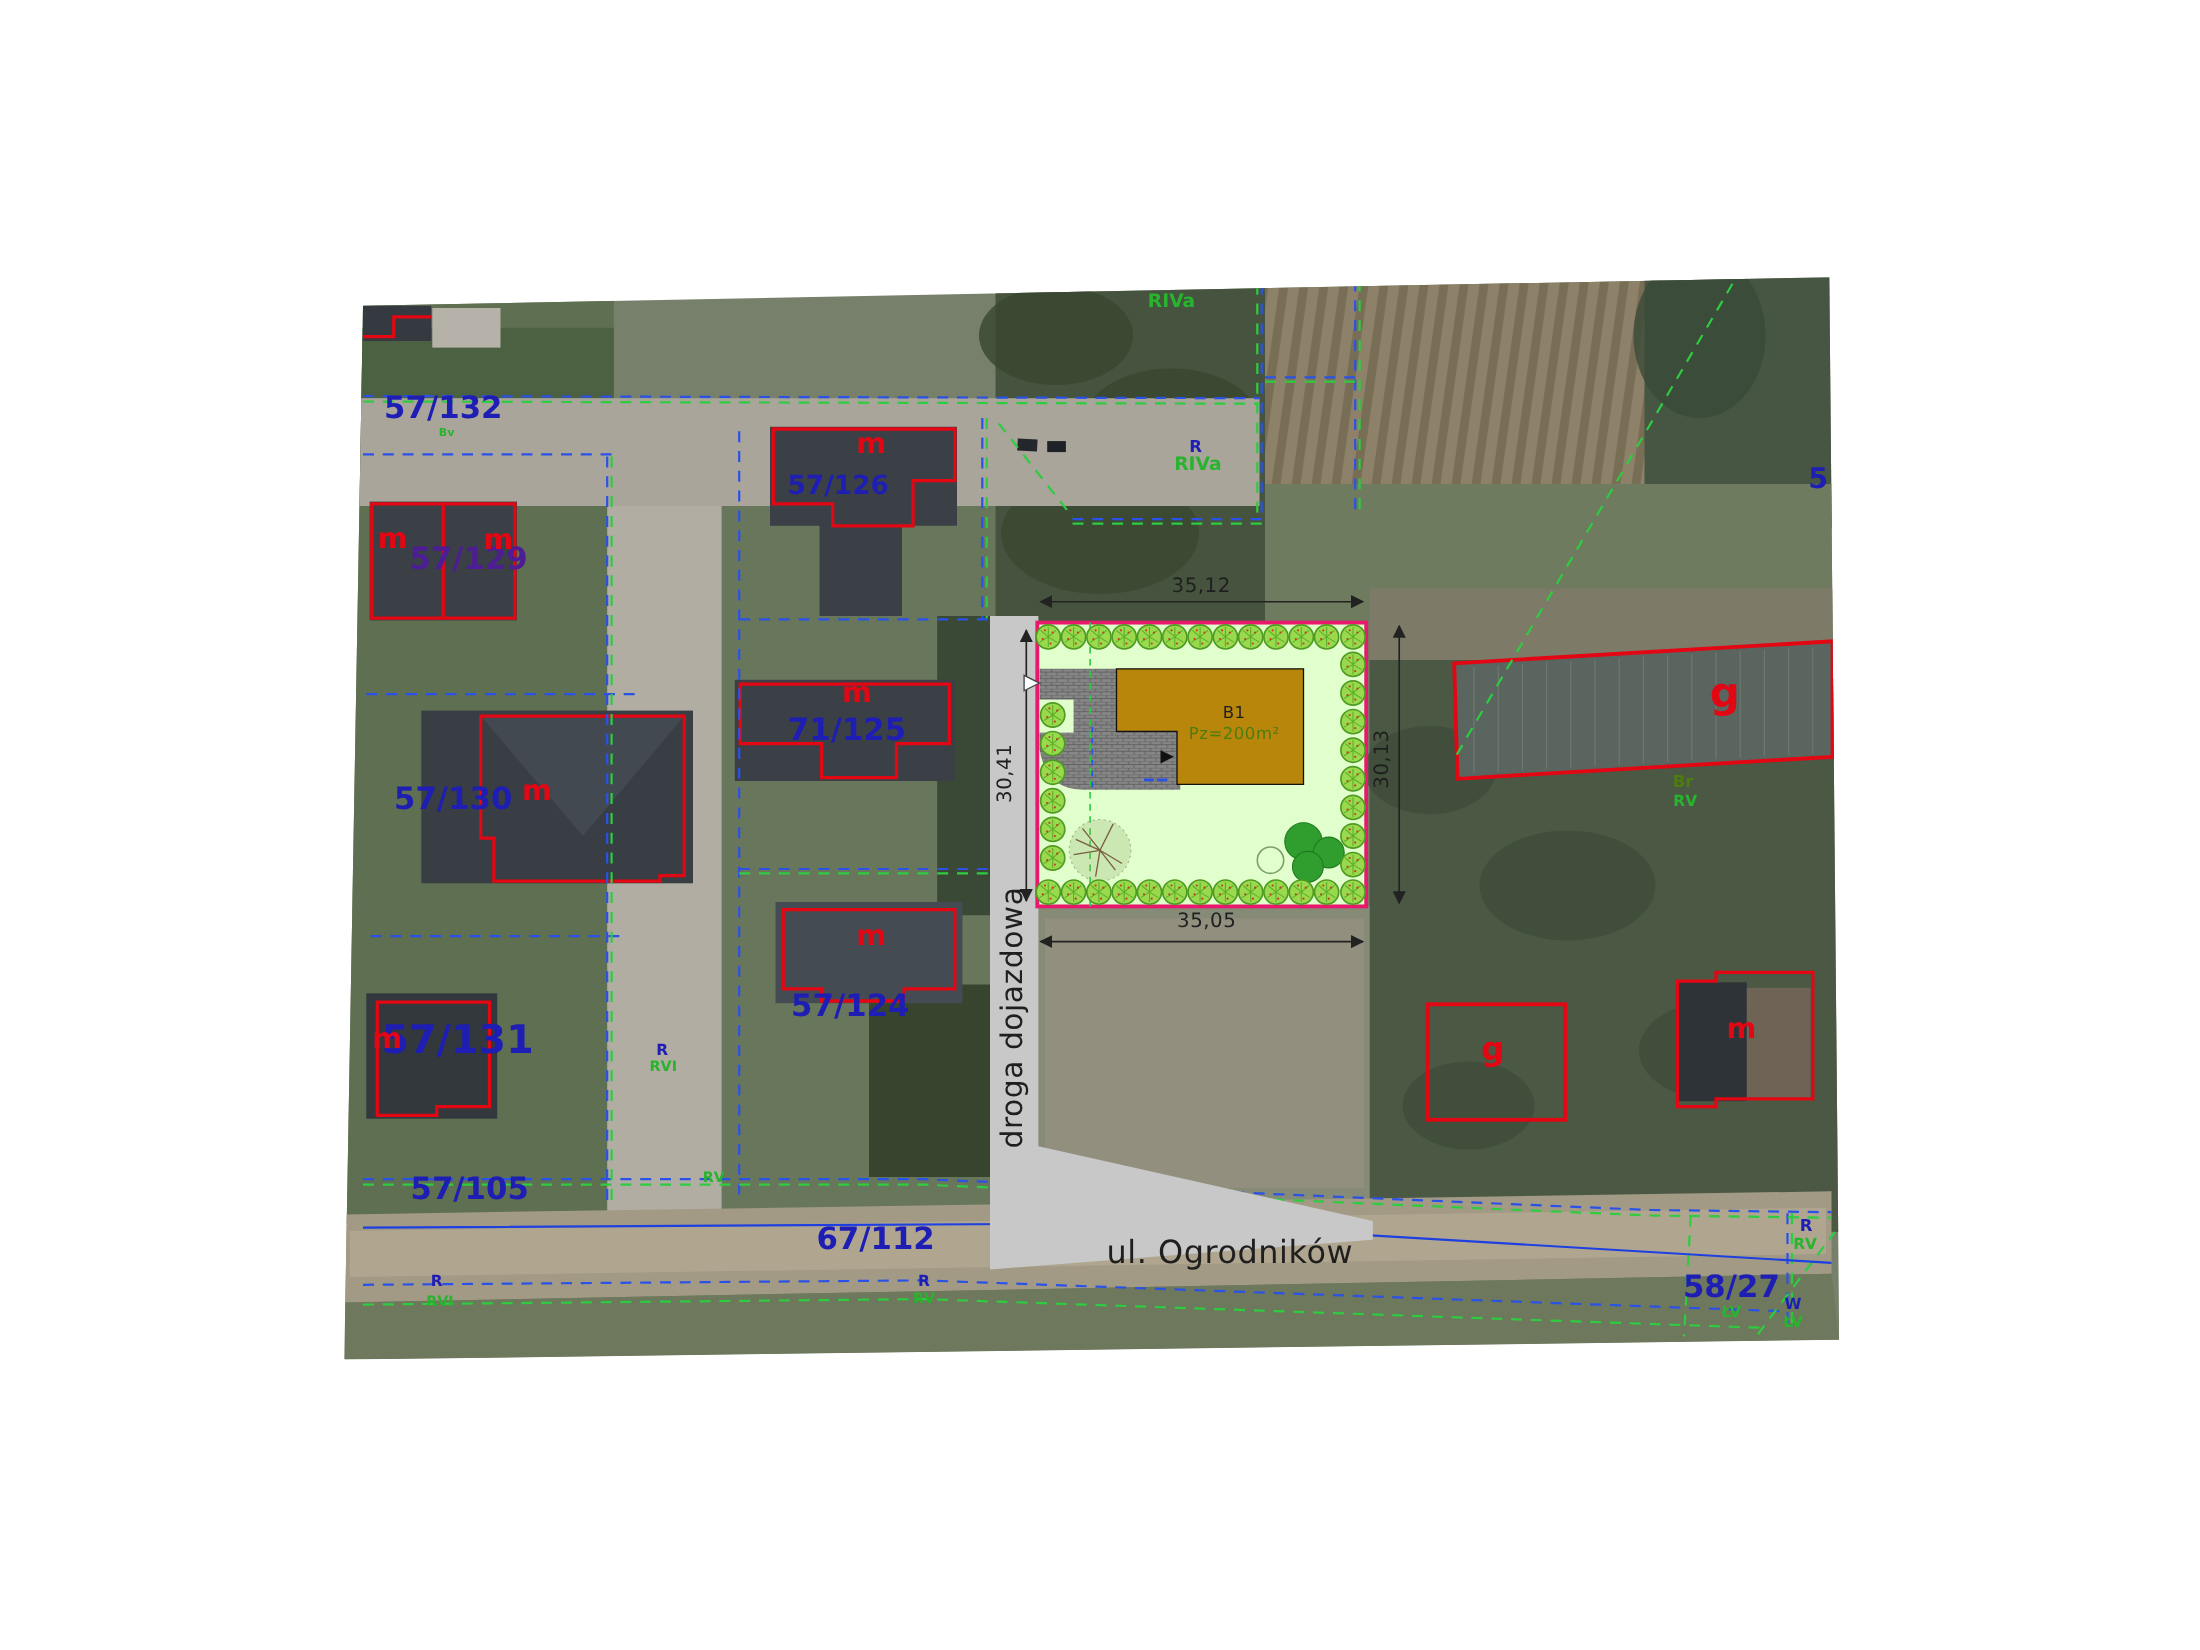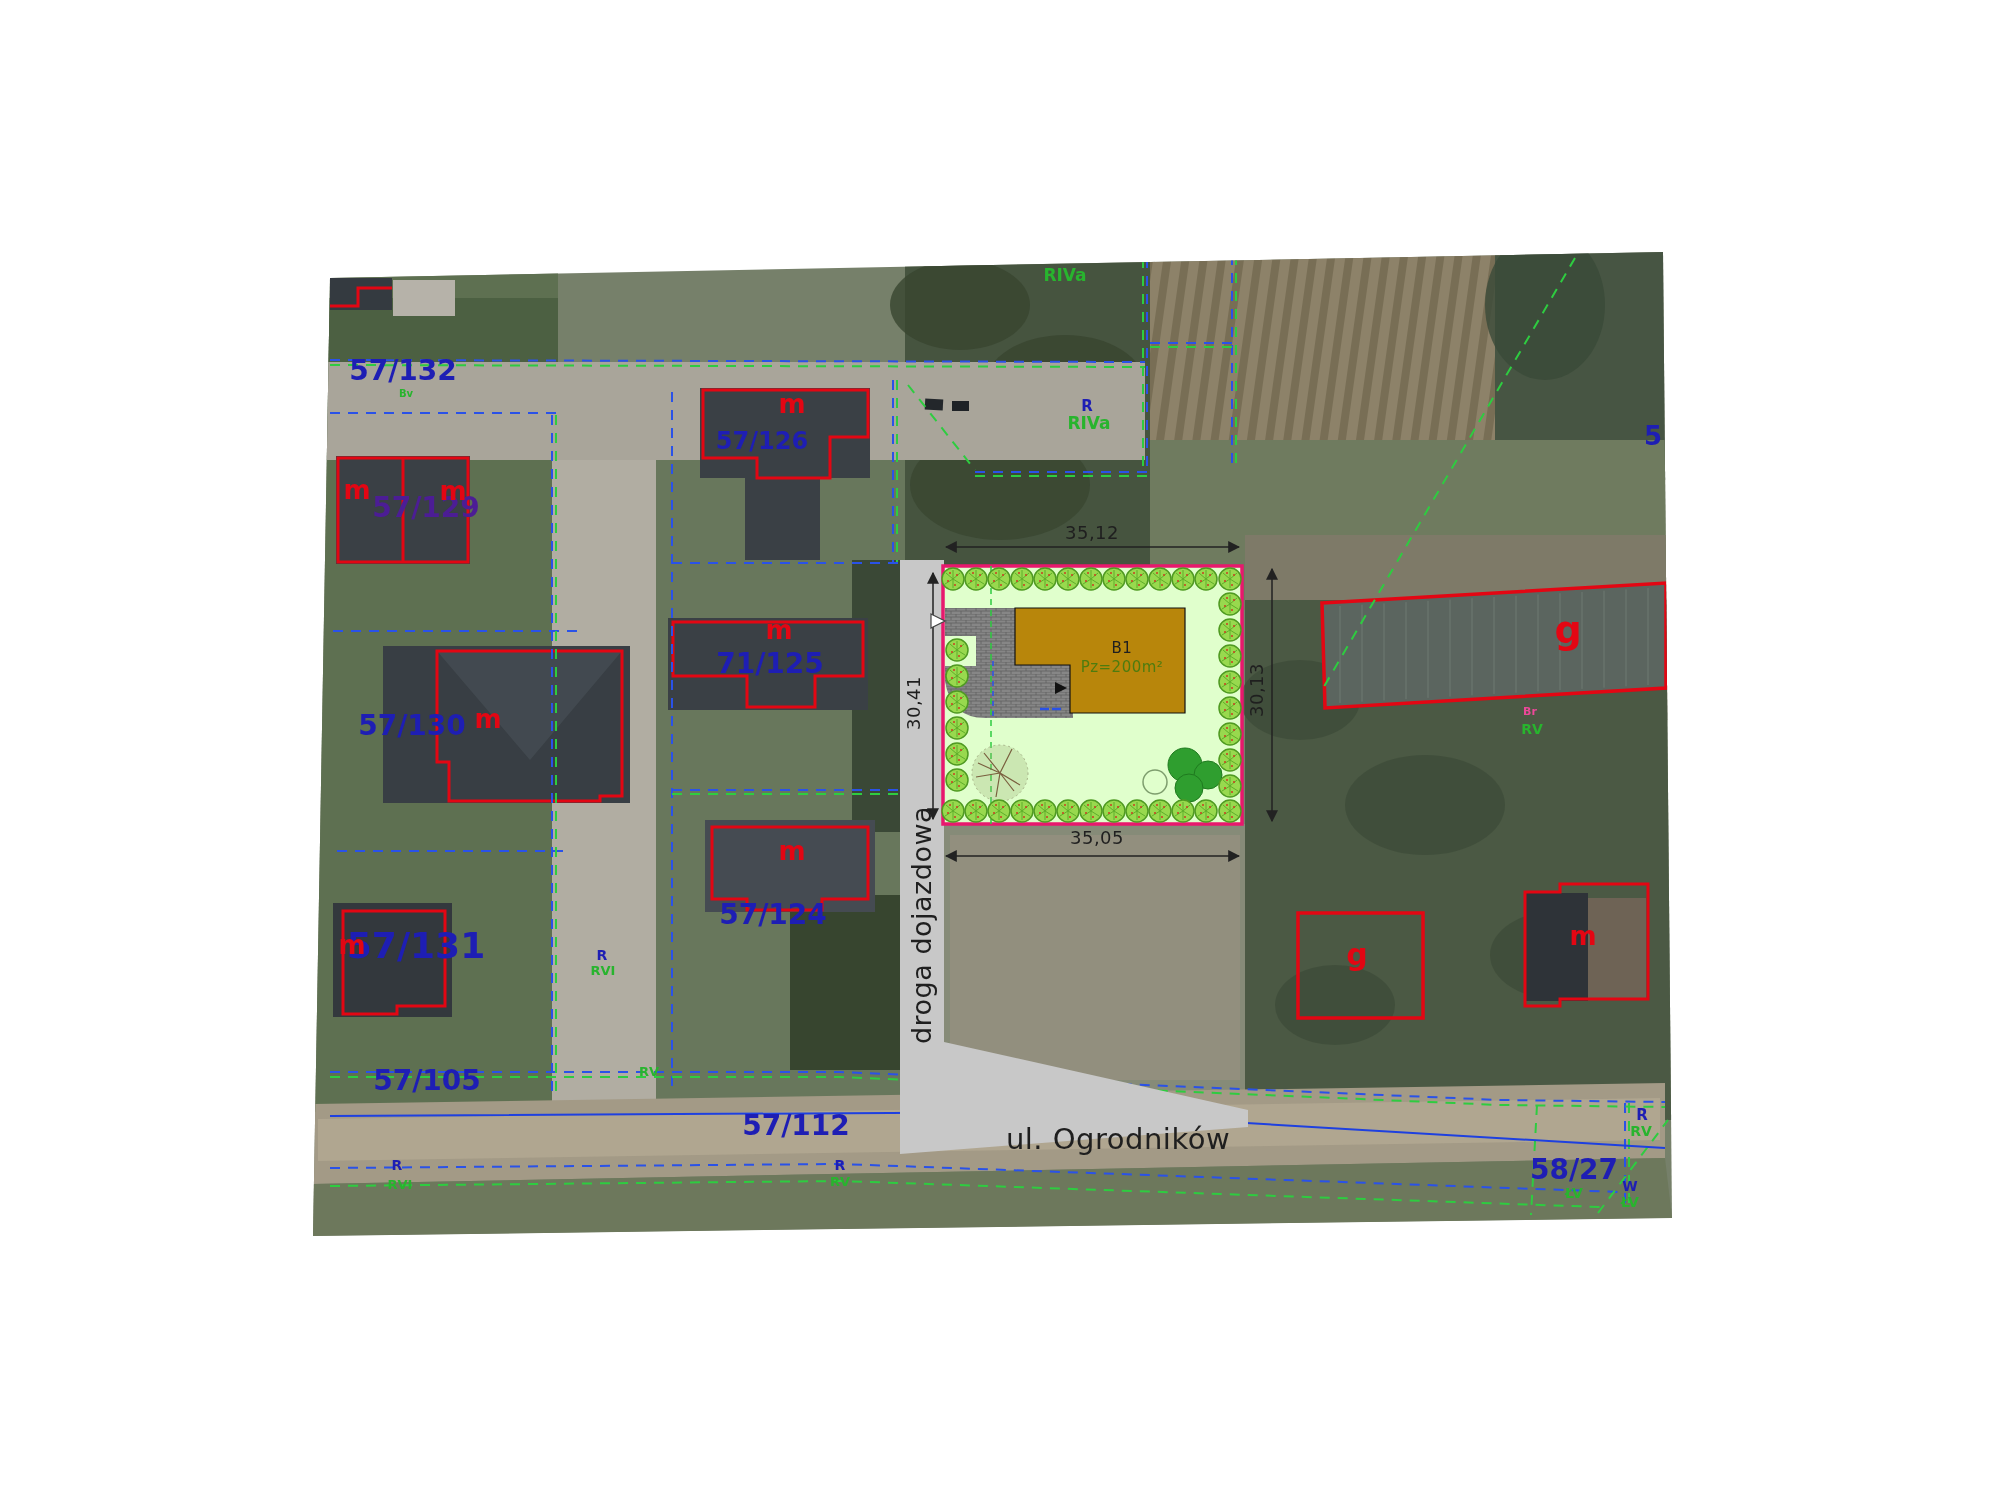--- a/index.html
+++ b/index.html
@@ -264,32 +264,32 @@
       <div class="lbl red" style="left: 792px; top: 404px; font-size: 26px; color: rgb(227, 6, 19);">m</div>
       <div class="lbl blue" style="left: 770px; top: 664px; font-size: 28px; color: rgb(30, 30, 180);">71/125</div>
       <div class="lbl red" style="left: 779px; top: 630px; font-size: 26px; color: rgb(227, 6, 19);">m</div>
       <div class="lbl blue" style="left: 773px; top: 915px; font-size: 28px; color: rgb(30, 30, 180);">57/124</div>
       <div class="lbl red" style="left: 792px; top: 851px; font-size: 26px; color: rgb(227, 6, 19);">m</div>
       <div class="lbl blue" style="left: 412px; top: 726px; font-size: 28px; color: rgb(30, 30, 180);">57/130</div>
       <div class="lbl red" style="left: 488px; top: 719px; font-size: 26px; color: rgb(227, 6, 19);">m</div>
       <div class="lbl blue" style="left: 416px; top: 946px; font-size: 36px; color: rgb(30, 30, 180);">57/131</div>
       <div class="lbl red" style="left: 352px; top: 945px; font-size: 26px; color: rgb(227, 6, 19);">m</div>
       <div class="lbl blue" style="left: 427px; top: 1081px; font-size: 28px; color: rgb(30, 30, 180);">57/105</div>
-      <div class="lbl blue" style="left: 796px; top: 1126px; font-size: 28px; color: rgb(30, 30, 180);">57/112</div>
+      <div class="lbl blue" style="left: 796px; top: 1126px; font-size: 28px; color: rgb(30, 30, 180);">67/112</div>
       <div class="lbl black" style="left: 1070px; top: 1139px; font-size: 29px; color: rgb(31, 31, 31); margin-left: 48px;">ul. Ogrodników</div>
       <div class="lbl blue" style="left: 1574px; top: 1170px; font-size: 28px; color: rgb(30, 30, 180);">58/27</div>
       <div class="lbl green" style="left: 1574px; top: 1193px; font-size: 14px; color: rgb(40, 180, 46);">ŁV</div>
       <div class="lbl blue" style="left: 1630px; top: 1186px; font-size: 14px; color: rgb(30, 30, 180);">W</div>
       <div class="lbl green" style="left: 1630px; top: 1202px; font-size: 14px; color: rgb(40, 180, 46);">ŁV</div>
       <div class="lbl blue" style="left: 1642px; top: 1115px; font-size: 15px; color: rgb(30, 30, 180);">R</div>
       <div class="lbl green" style="left: 1641px; top: 1131px; font-size: 14px; color: rgb(40, 180, 46);">RV</div>
       <div class="lbl green" style="left: 1065px; top: 275px; font-size: 17px; color: rgb(40, 180, 46);">RIVa</div>
       <div class="lbl blue" style="left: 1087px; top: 406px; font-size: 15px; color: rgb(30, 30, 180);">R</div>
       <div class="lbl green" style="left: 1089px; top: 423px; font-size: 17px; color: rgb(40, 180, 46);">RIVa</div>
-      <div class="lbl blue" style="left: 1530px; top: 711px; font-size: 11px; color: #ec4899;">Br</div>
+      <div class="lbl blue" style="left: 1530px; top: 711px; font-size: 15px; color: #4d7c0f;">Br</div>
       <div class="lbl green" style="left: 1532px; top: 729px; font-size: 14px; color: rgb(40, 180, 46);">RV</div>
       <div class="lbl red" style="left: 1568px; top: 630px; font-size: 38px; color: rgb(227, 6, 19);">g</div>
       <div class="lbl red" style="left: 1357px; top: 955px; font-size: 30px; color: rgb(227, 6, 19);">g</div>
       <div class="lbl red" style="left: 1583px; top: 936px; font-size: 26px; color: rgb(227, 6, 19);">m</div>
       <div class="lbl blue" style="left: 602px; top: 955px; font-size: 14px; color: rgb(30, 30, 180);">R</div>
       <div class="lbl green" style="left: 603px; top: 970px; font-size: 13px; color: rgb(40, 180, 46);">RVI</div>
       <div class="lbl green" style="left: 649px; top: 1071px; font-size: 13px; color: rgb(40, 180, 46);">RV</div>
       <div class="lbl blue" style="left: 840px; top: 1165px; font-size: 14px; color: rgb(30, 30, 180);">R</div>
       <div class="lbl green" style="left: 840px; top: 1181px; font-size: 13px; color: rgb(40, 180, 46);">RV</div>
       <div class="lbl blue" style="left: 397px; top: 1165px; font-size: 14px; color: rgb(30, 30, 180);">R</div>

